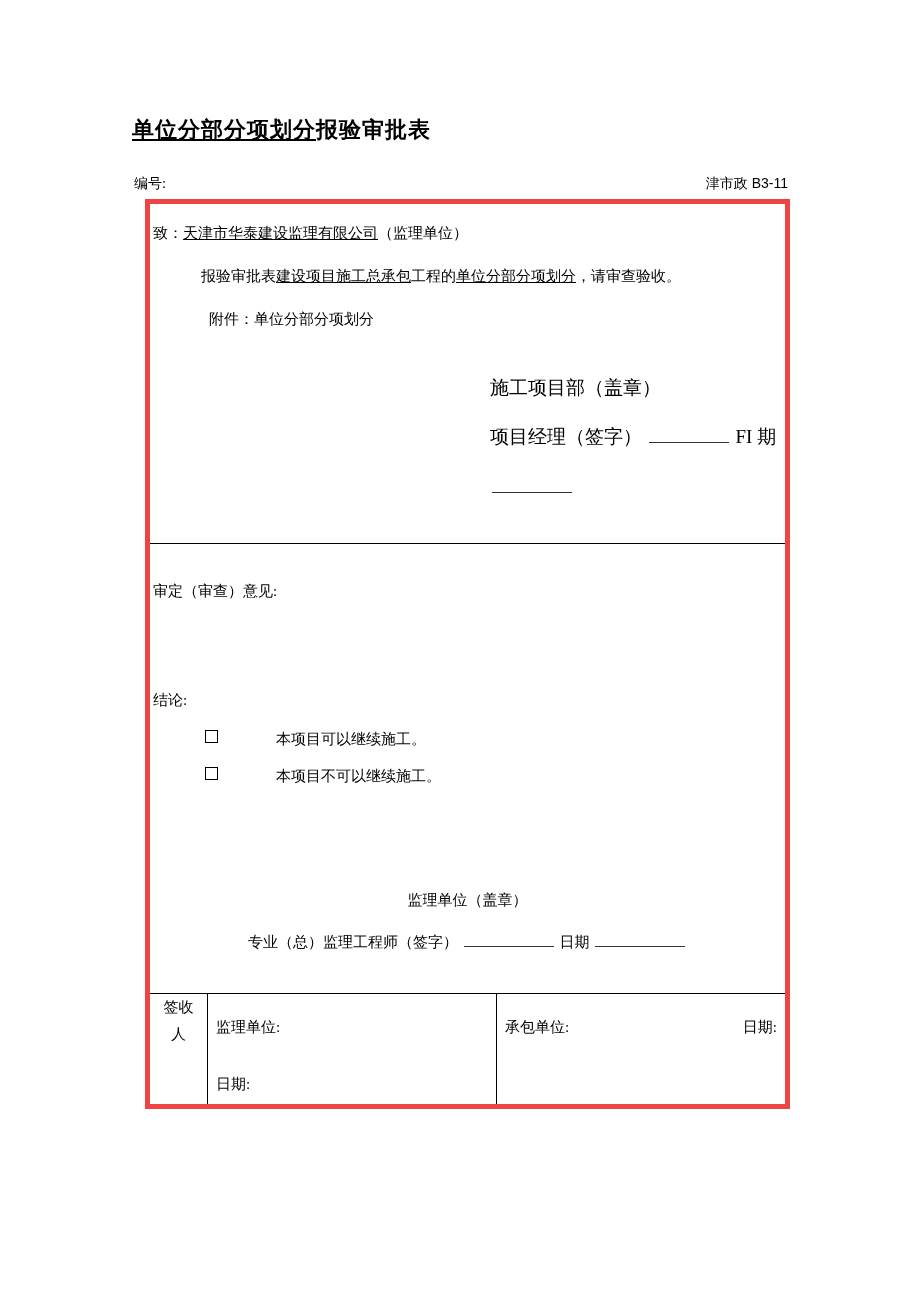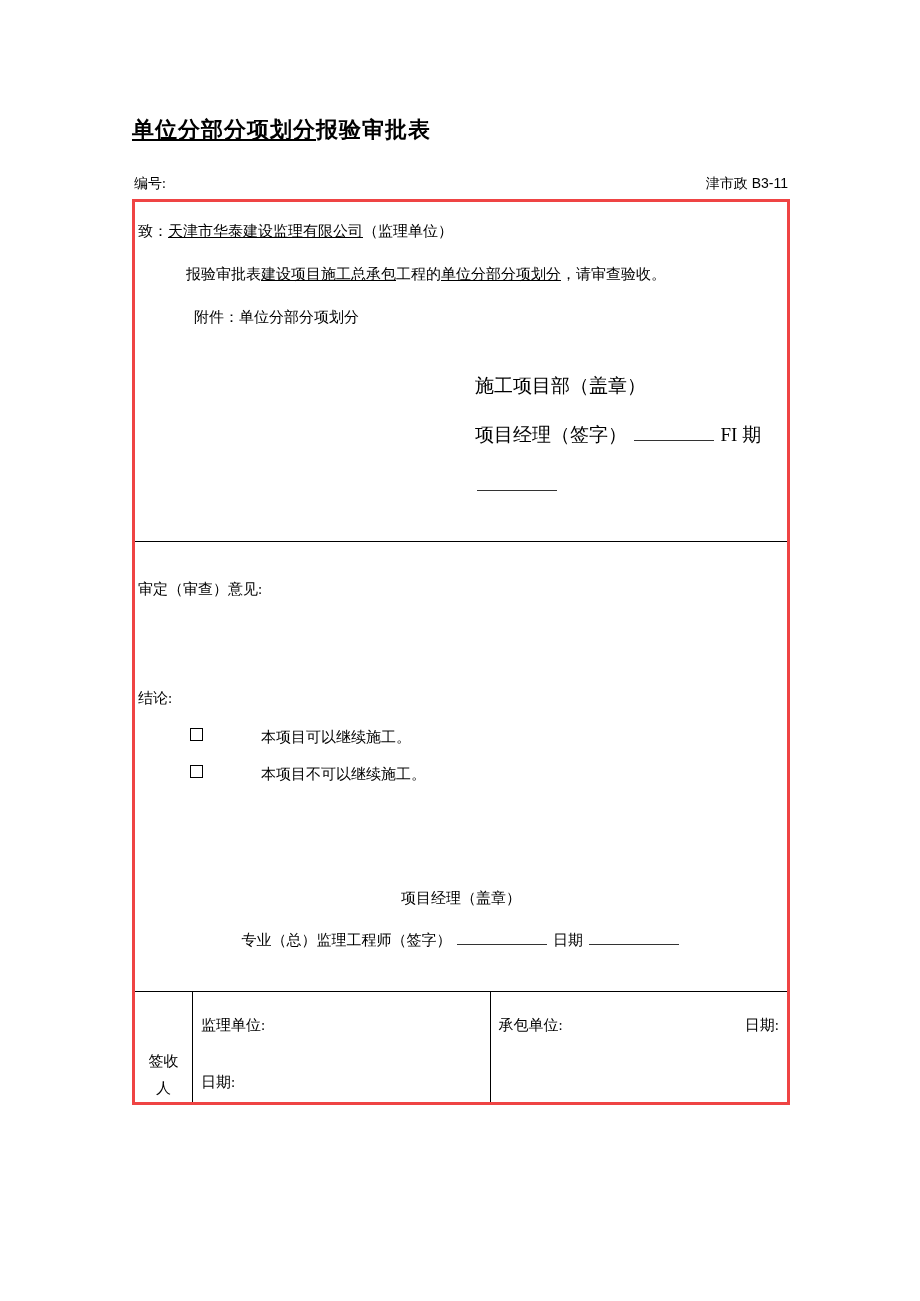--- a/index.html
+++ b/index.html
@@ -29,21 +29,22 @@
     display: flex;
     justify-content: space-between;
     font-size: 14px;
     margin-bottom: 6px;
     padding: 0 2px;
   }
   .form-code {
     font-family: "SimSun", sans-serif;
   }
   .outer-box {
-    border: 3px solid #ef4444;
+    border: 5px solid #ef4444;
+    margin-left: 13px;
   }
   .section {
     padding: 0;
   }
   .section1 {
     border-bottom: 1px solid #000;
     padding: 20px 3px 20px 3px;
     min-height: 340px;
     position: relative;
   }
@@ -119,21 +120,21 @@
   }
   .section3 {
     display: flex;
     min-height: 110px;
   }
   .s3-left {
     width: 58px;
     border-right: 1px solid #000;
     display: flex;
     flex-direction: column;
-    justify-content: flex-end;
+    justify-content: flex-start;
     align-items: center;
     font-size: 15px;
     line-height: 1.8;
   }
   .s3-mid {
     flex: 1;
     border-right: 1px solid #000;
     padding: 24px 8px 10px 8px;
     display: flex;
     flex-direction: column;
@@ -190,21 +191,21 @@
       <div class="checkbox-line">
         <span class="checkbox-box"></span>
         <span>本项目可以继续施工。</span>
       </div>
       <div class="checkbox-line">
         <span class="checkbox-box"></span>
         <span>本项目不可以继续施工。</span>
       </div>
 
       <div class="sig-block2">
-        <div>项目经理（盖章）</div>
+        <div>监理单位（盖章）</div>
         <div>
           <span>专业（总）监理工程师（签字）</span>
           <span class="blank"></span>
           <span>日期</span>
           <span class="blank"></span>
         </div>
       </div>
     </div>
 
     <div class="section section3">

